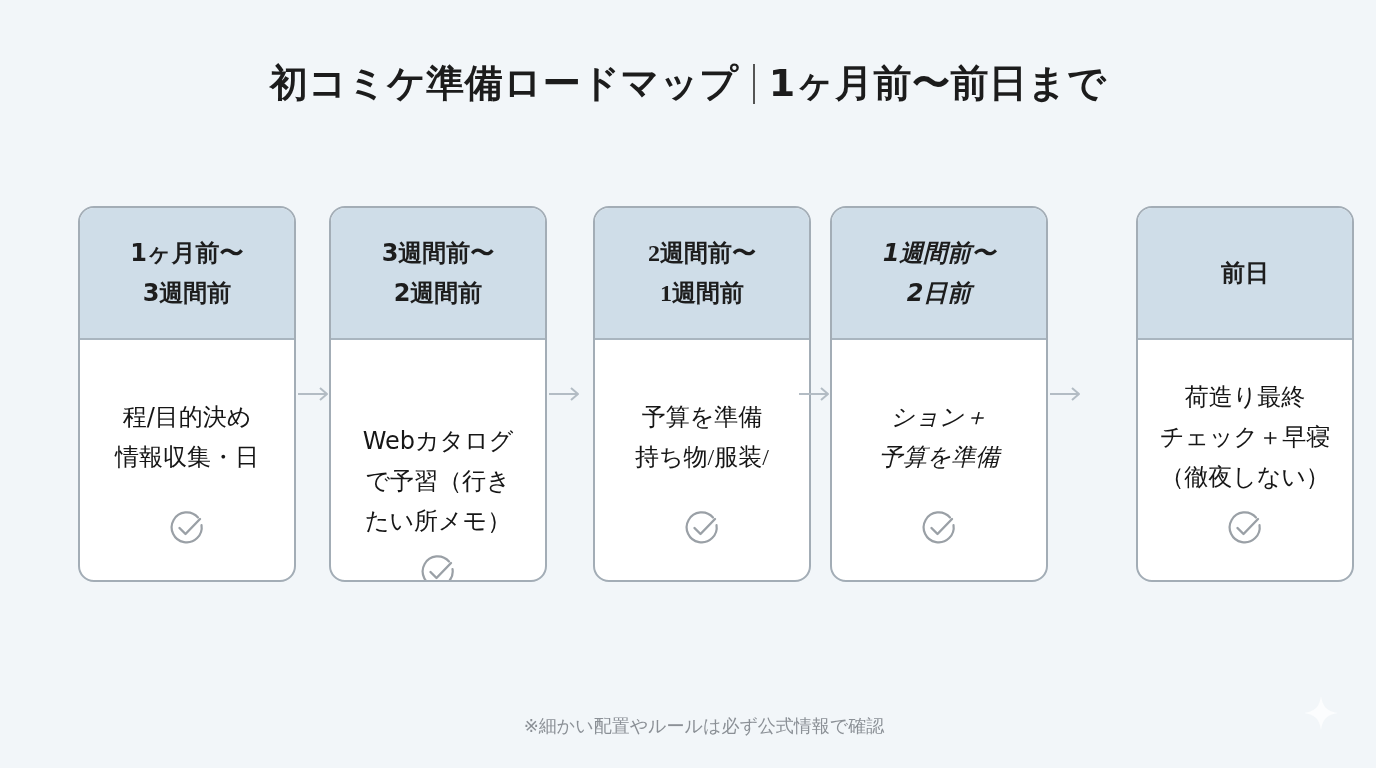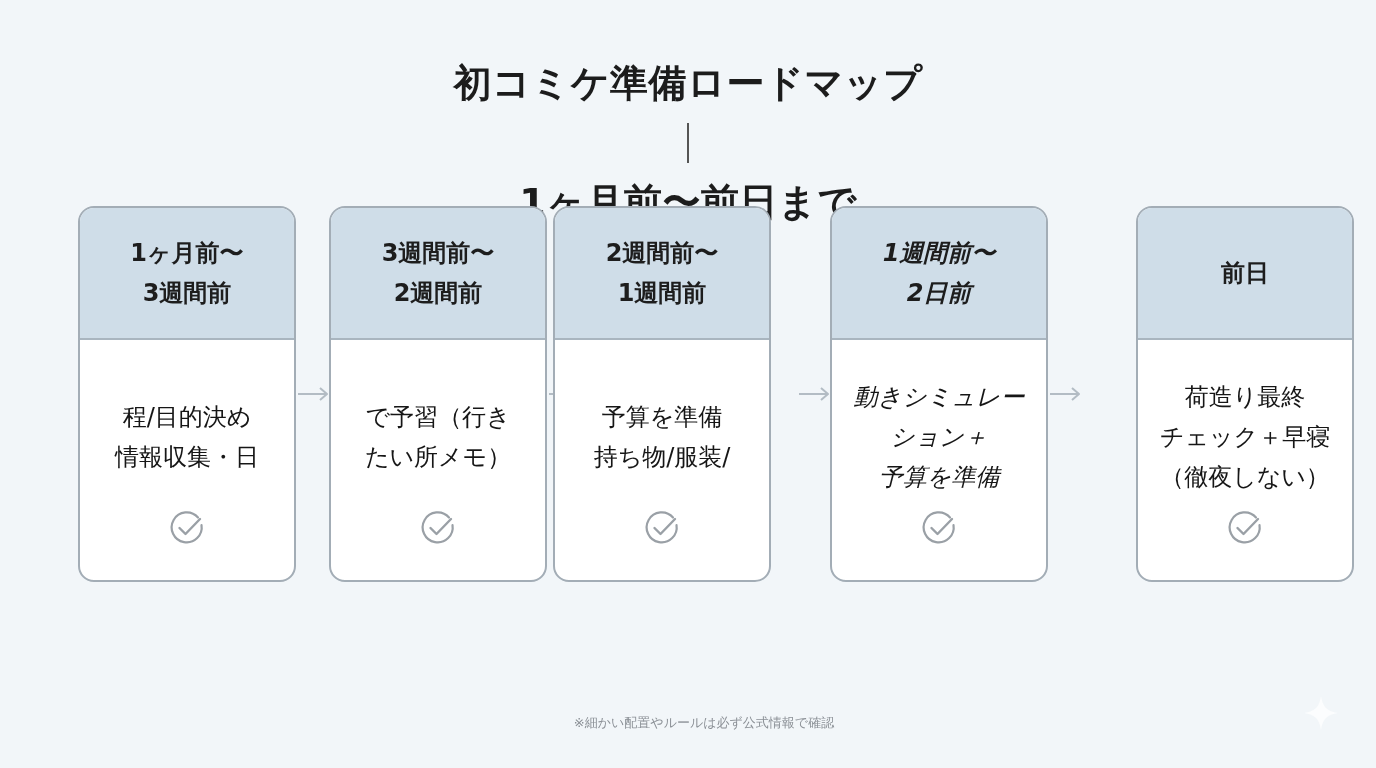--- a/index.html
+++ b/index.html
@@ -15,21 +15,20 @@
       left: 0; right: 0; top: 58px;
       text-align: center;
       font-size: 38px;
       font-weight: bold;
       color: #1c1c1c;
       letter-spacing: 0.5px;
       display: flex;
       justify-content: center;
       align-items: center;
       gap: 14px;
-      flex-direction: column;
     }
     .title .sep {
       display: inline-block;
       width: 2px; height: 40px;
       background: #555;
     }
     .flow {
       position: absolute;
       left: 78px; top: 206px;
       width: 1220px; height: 388px;
@@ -88,21 +87,21 @@
     }
     .arrow {
       position: absolute;
       top: 180px;
       width: 34px; height: 16px;
     }
     .footer {
       position: absolute;
       left: 0; right: 0; top: 714px;
       text-align: center;
-      font-size: 13px;
+      font-size: 18px;
       color: #8b9096;
       padding-left: 32px;
     }
     .sparkle {
       position: absolute;
       left: 1302px; top: 694px;
       width: 38px; height: 38px;
       opacity: 0.9;
     }
   </style>
@@ -132,43 +131,44 @@
         <path d="M12.5 20 L18.5 26 L33 11" fill="none" stroke="#9aa0a6" stroke-width="2.4" stroke-linecap="round" stroke-linejoin="round"></path>
       </svg>
     </div>
   </div>
 
   <svg class="arrow" style="left:218px;" viewBox="0 0 34 16">
     <line x1="2" y1="8" x2="30" y2="8" stroke="#b3bcc4" stroke-width="2"></line>
     <polyline points="24,2 31,8 24,14" fill="none" stroke="#b3bcc4" stroke-width="2" stroke-linejoin="round"></polyline>
   </svg>
 
-  <div class="card" style="left:251px;">
+  <div class="card" style="left:251px;gap:44px;">
     <div class="card-header">
       <div>3週間前〜</div>
       <div>2週間前</div>
     </div>
     <div class="card-body">
       <div class="card-text">
+        <div>Webカタログ</div>
         <div>で予習（行き</div>
         <div>たい所メモ）</div>
       </div>
       <svg class="check" viewBox="0 0 40 40">
         <path d="M31 9.5 A15 15 0 1 0 34.5 17" fill="none" stroke="#9aa0a6" stroke-width="2.2" stroke-linecap="round"></path>
         <path d="M12.5 20 L18.5 26 L33 11" fill="none" stroke="#9aa0a6" stroke-width="2.4" stroke-linecap="round" stroke-linejoin="round"></path>
       </svg>
     </div>
   </div>
 
   <svg class="arrow" style="left:469px;" viewBox="0 0 34 16">
     <line x1="2" y1="8" x2="30" y2="8" stroke="#b3bcc4" stroke-width="2"></line>
     <polyline points="24,2 31,8 24,14" fill="none" stroke="#b3bcc4" stroke-width="2" stroke-linejoin="round"></polyline>
   </svg>
 
-  <div class="card" style="left:475px;">
+  <div class="card" style="left:515px;font-family:Liberation Serif, serif;">
     <div class="card-header">
       <div>2週間前〜</div>
       <div>1週間前</div>
     </div>
     <div class="card-body">
       <div class="card-text">
         <div>予算を準備</div>
         <div>持ち物/服装/</div>
       </div>
       <svg class="check" viewBox="0 0 40 40">
@@ -183,21 +183,20 @@
     <polyline points="24,2 31,8 24,14" fill="none" stroke="#b3bcc4" stroke-width="2" stroke-linejoin="round"></polyline>
   </svg>
 
   <div class="card" style="left:752px;font-style:italic;">
     <div class="card-header">
       <div>1週間前〜</div>
       <div>2日前</div>
     </div>
     <div class="card-body">
       <div class="card-text">
-        <div>動きシミュレー</div>
         <div>ション＋</div>
         <div>予算を準備</div>
       </div>
       <svg class="check" viewBox="0 0 40 40">
         <path d="M31 9.5 A15 15 0 1 0 34.5 17" fill="none" stroke="#9aa0a6" stroke-width="2.2" stroke-linecap="round"></path>
         <path d="M12.5 20 L18.5 26 L33 11" fill="none" stroke="#9aa0a6" stroke-width="2.4" stroke-linecap="round" stroke-linejoin="round"></path>
       </svg>
     </div>
   </div>
 

